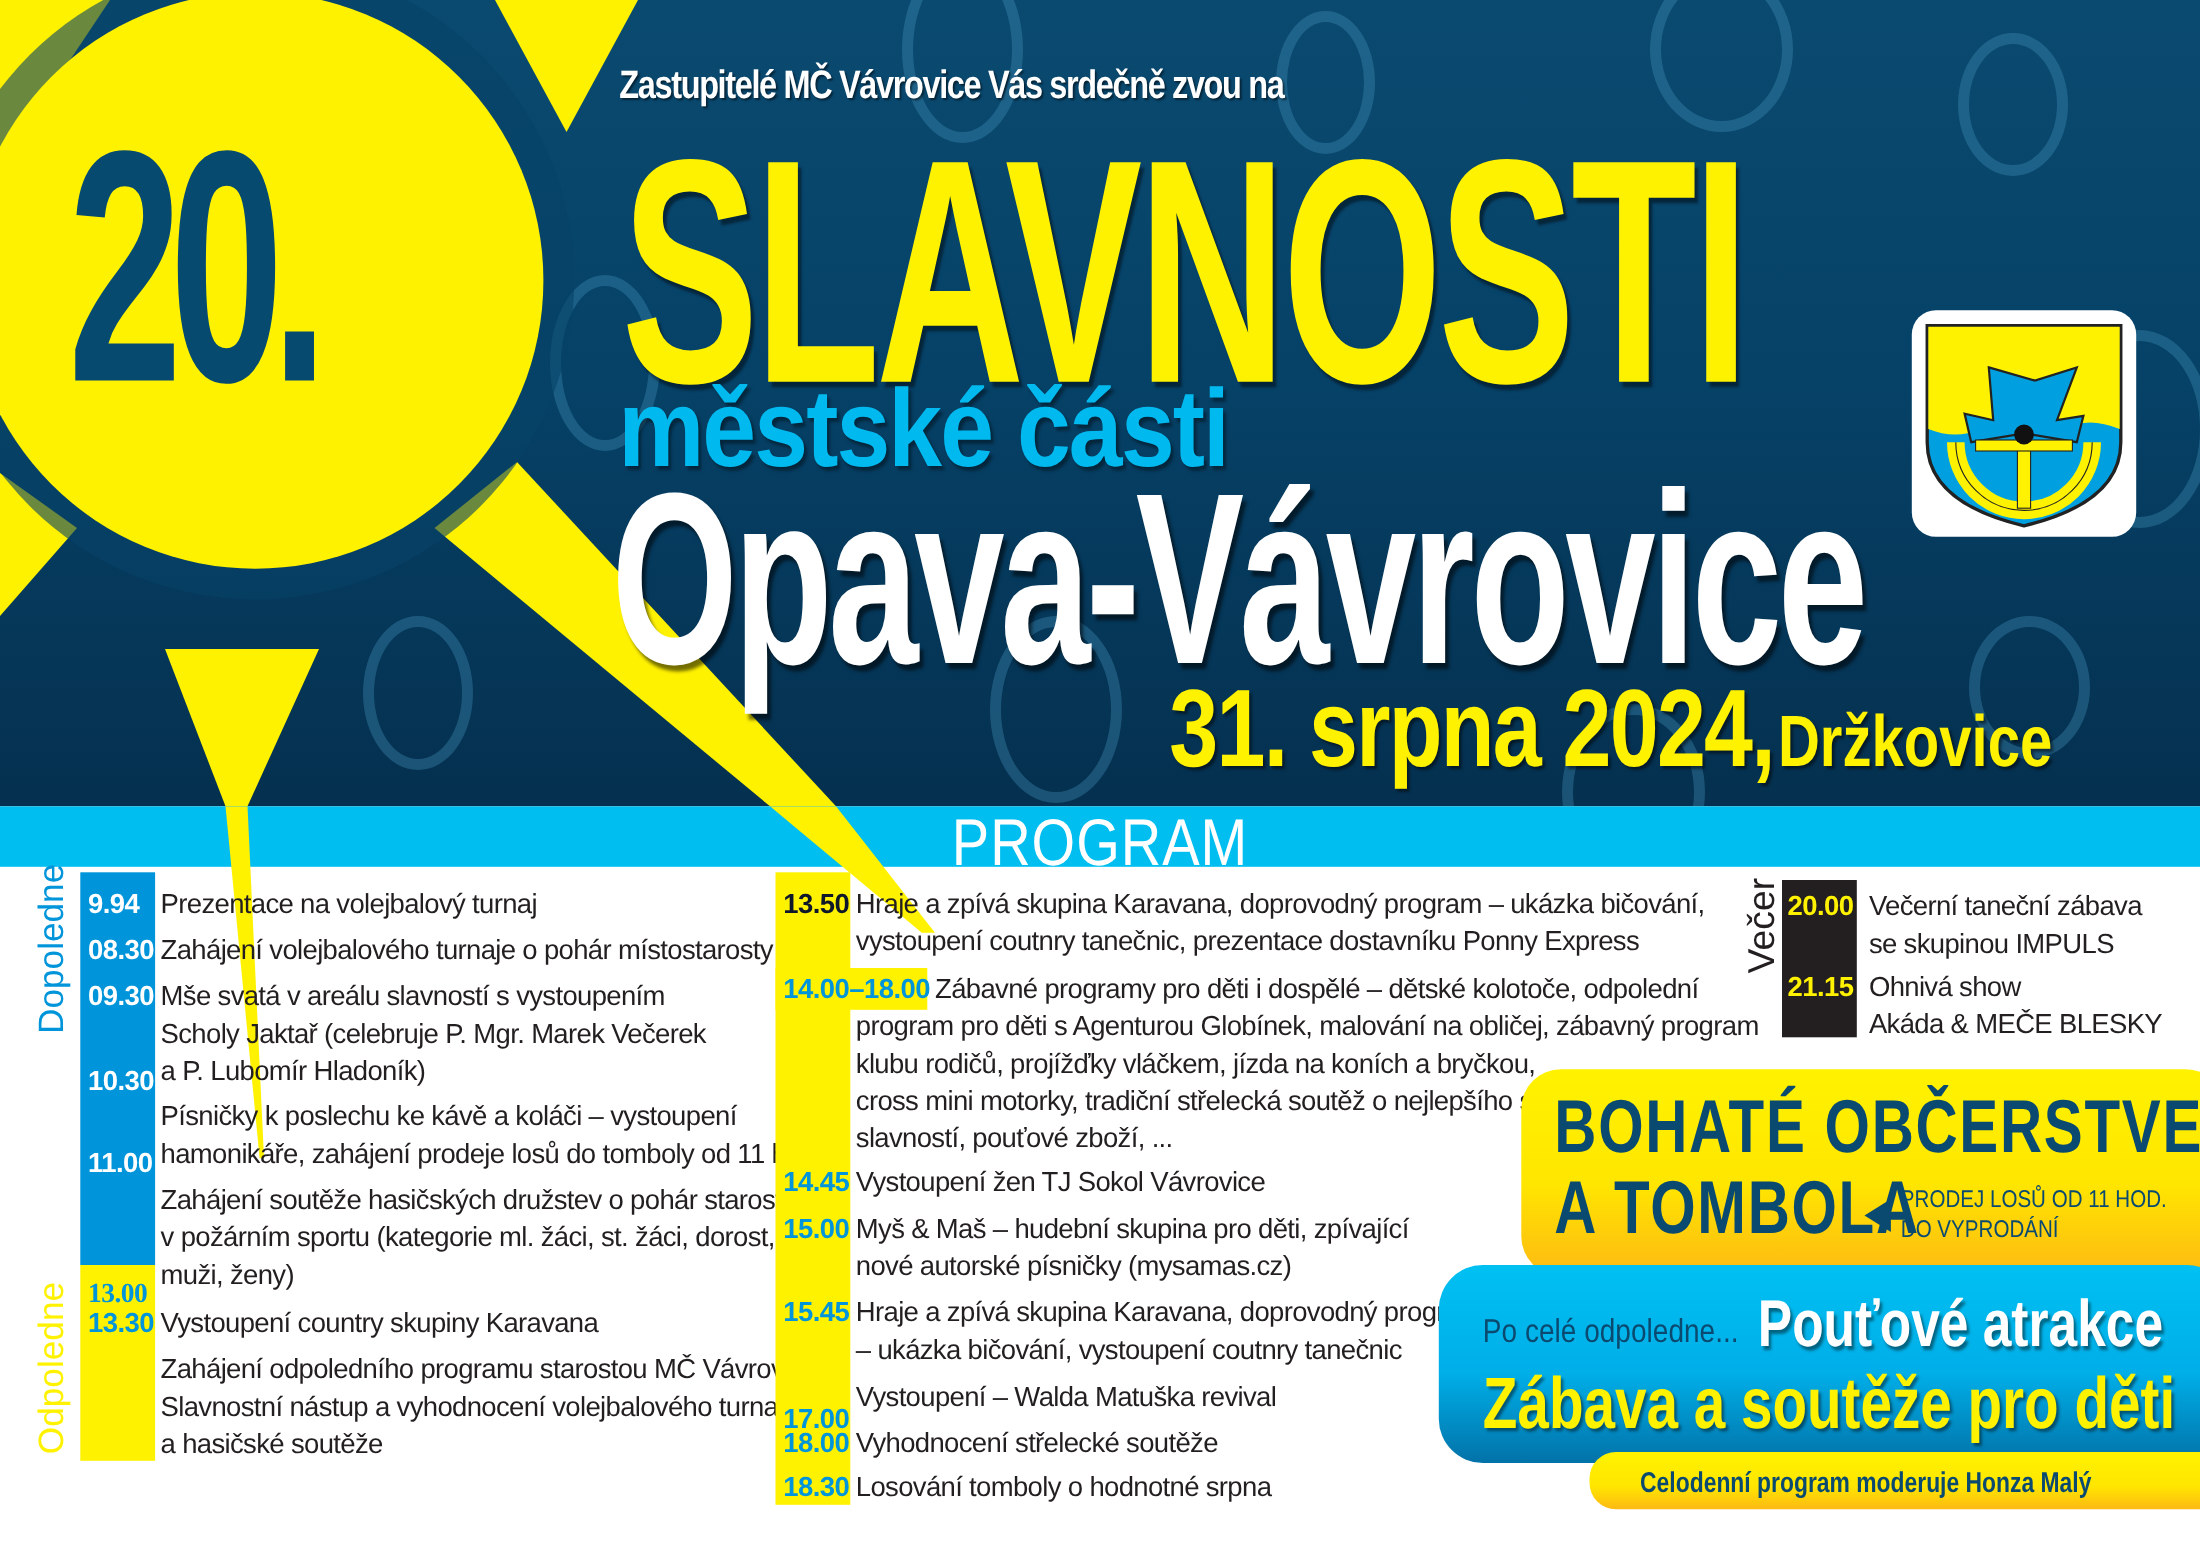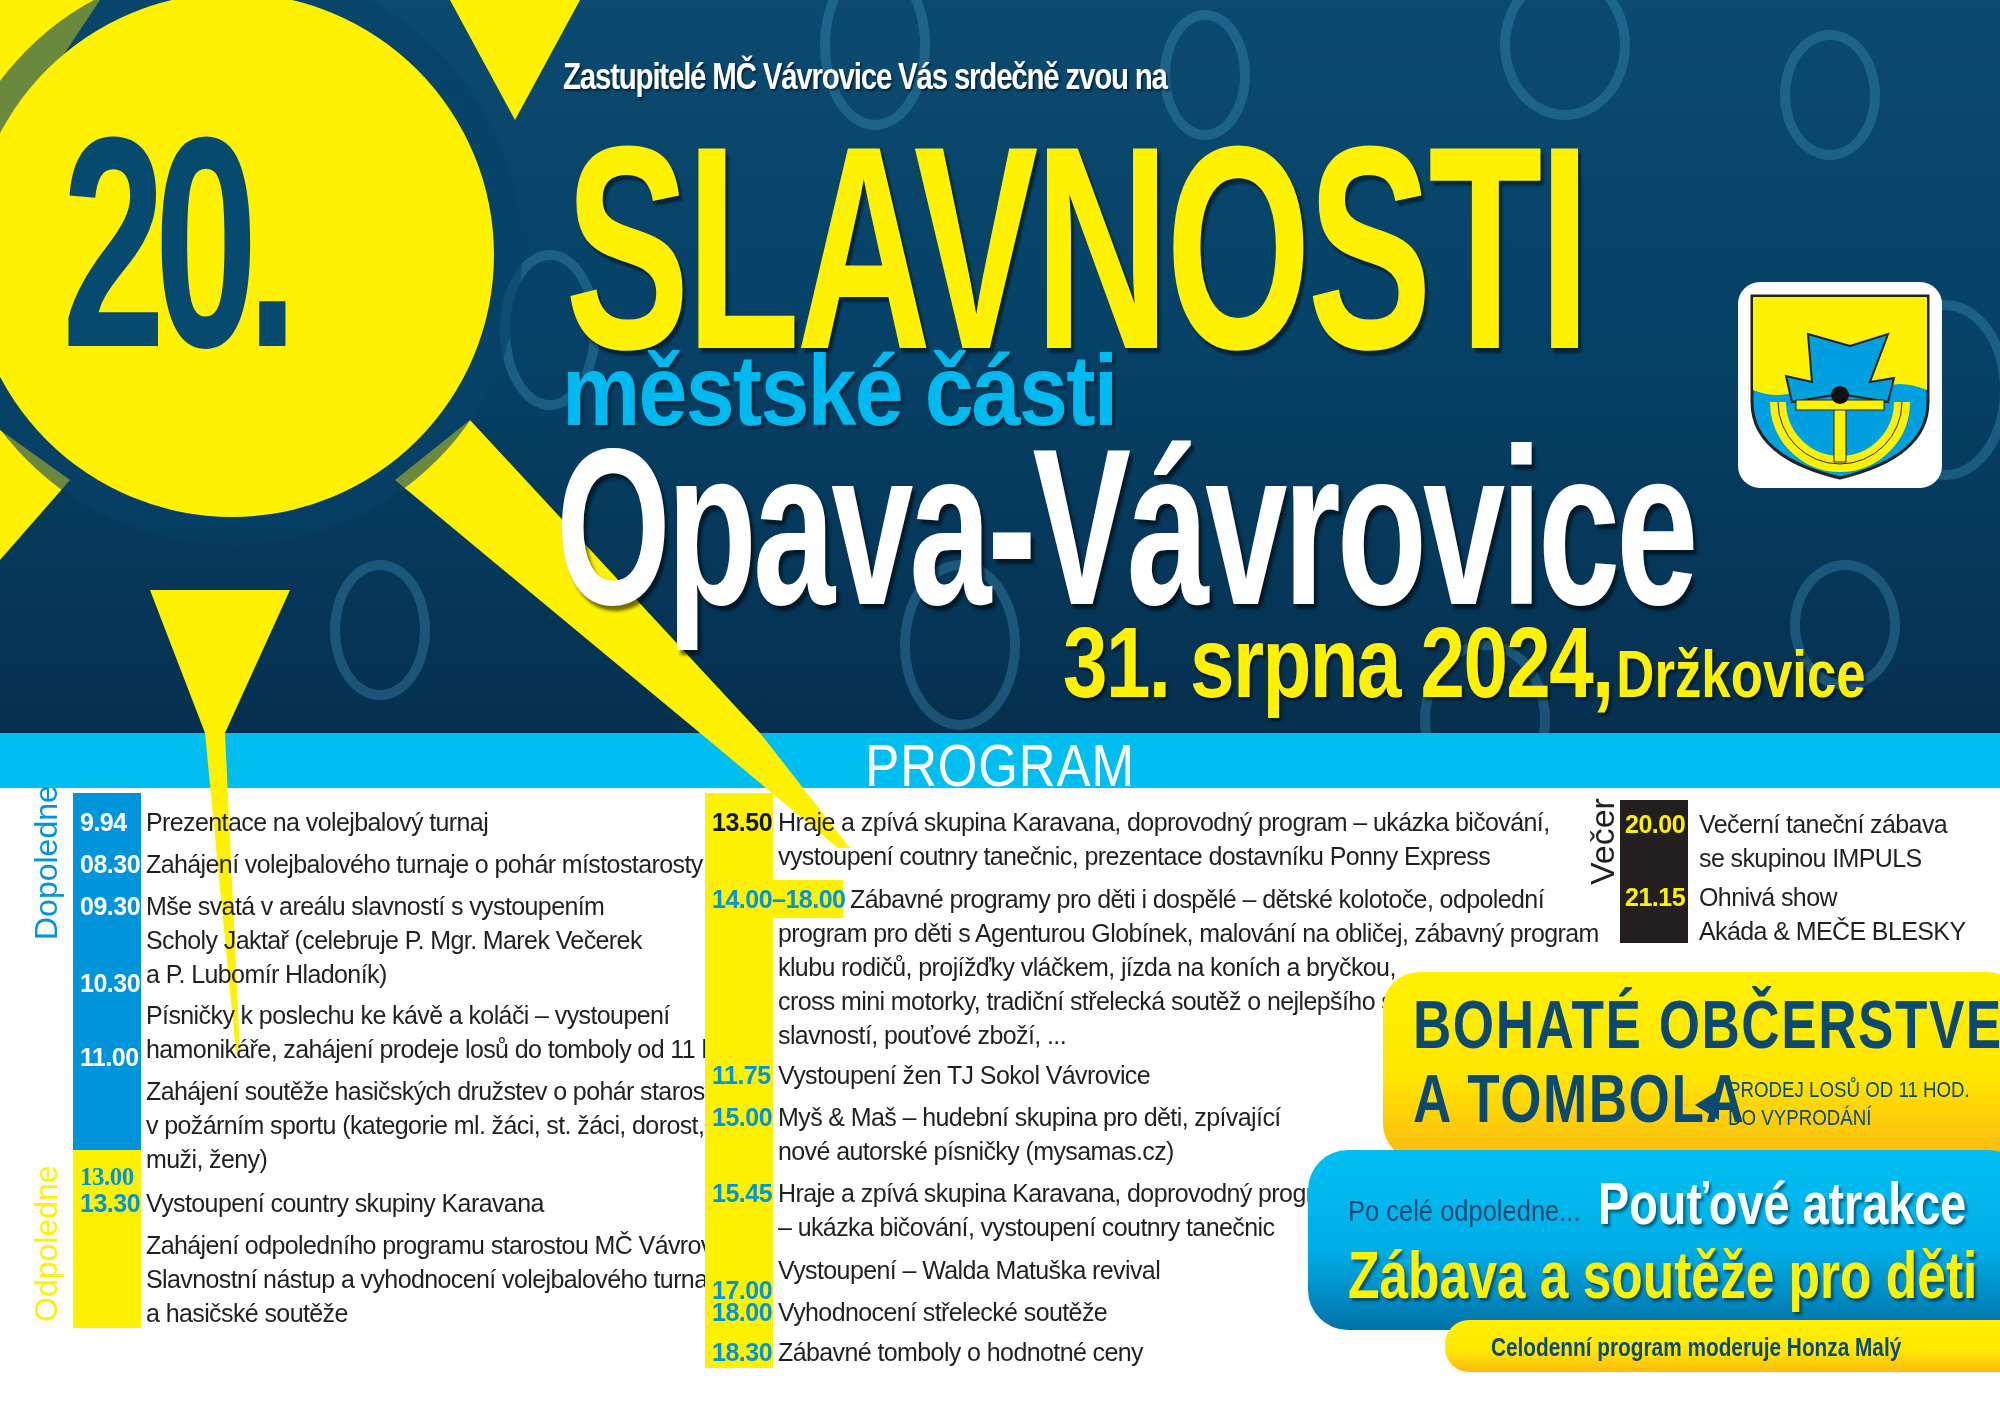--- a/index.html
+++ b/index.html
@@ -146,21 +146,21 @@
   </div>
   <div class="row" style="left:712px;top:882px;">
     <span class="t" style="color:#0095da;width:138px;">14.00–18.00</span>
     <span class="txt" style="margin-left:-72px;text-indent:72px;">Zábavné programy pro děti i dospělé – dětské kolotoče, odpolední
 program pro děti s Agenturou Globínek, malování na obličej, zábavný program
 klubu rodičů, projížďky vláčkem, jízda na koních a bryčkou,
 cross mini motorky, tradiční střelecká soutěž o nejlepšího střelce
 slavností, pouťové zboží, ...</span>
   </div>
   <div class="row" style="left:712px;top:1058px;">
-    <span class="t" style="color:#0095da;">11.75</span>
+    <span class="t" style="color:#0095da;">14.45</span>
     <span class="txt">Vystoupení žen TJ Sokol Vávrovice</span>
   </div>
   <div class="row" style="left:712px;top:1100px;">
     <span class="t" style="color:#0095da;">15.00</span>
     <span class="txt">Myš &amp; Maš – hudební skupina pro děti, zpívající
 nové autorské písničky (mysamas.cz)</span>
   </div>
   <div class="row" style="left:712px;top:1176px;justify-content:flex-end;">
     <span class="t" style="color:#0095da;">15.45</span>
     <span class="txt">Hraje a zpívá skupina Karavana, doprovodný program
@@ -169,21 +169,21 @@
   <div class="row" style="left:712px;top:1253px;">
     <span class="t" style="color:#0095da;margin-top:20px;">17.00</span>
     <span class="txt">Vystoupení – Walda Matuška revival</span>
   </div>
   <div class="row" style="left:712px;top:1295px;align-items:flex-end;">
     <span class="t" style="color:#0095da;">18.00</span>
     <span class="txt">Vyhodnocení střelecké soutěže</span>
   </div>
   <div class="row" style="left:712px;top:1335px;">
     <span class="t" style="color:#0095da;">18.30</span>
-    <span class="txt">Zábavné tomboly o hodnotné ceny</span>
+    <span class="txt">Losování tomboly o hodnotné srpna</span>
   </div>
 </div>
 
 <div class="col-bar" style="left:1620px;top:800px;width:68px;height:143px;background:#231f20;"></div>
 <div class="vert" style="left:1583px;top:885px;color:#231f20;font-size:34px;">Večer</div>
 <div>
   <div class="row" style="left:1625px;top:807px;">
     <span class="t" style="color:#fff200;width:74px;">20.00</span>
     <span class="txt">Večerní taneční zábava
 se skupinou IMPULS</span>

